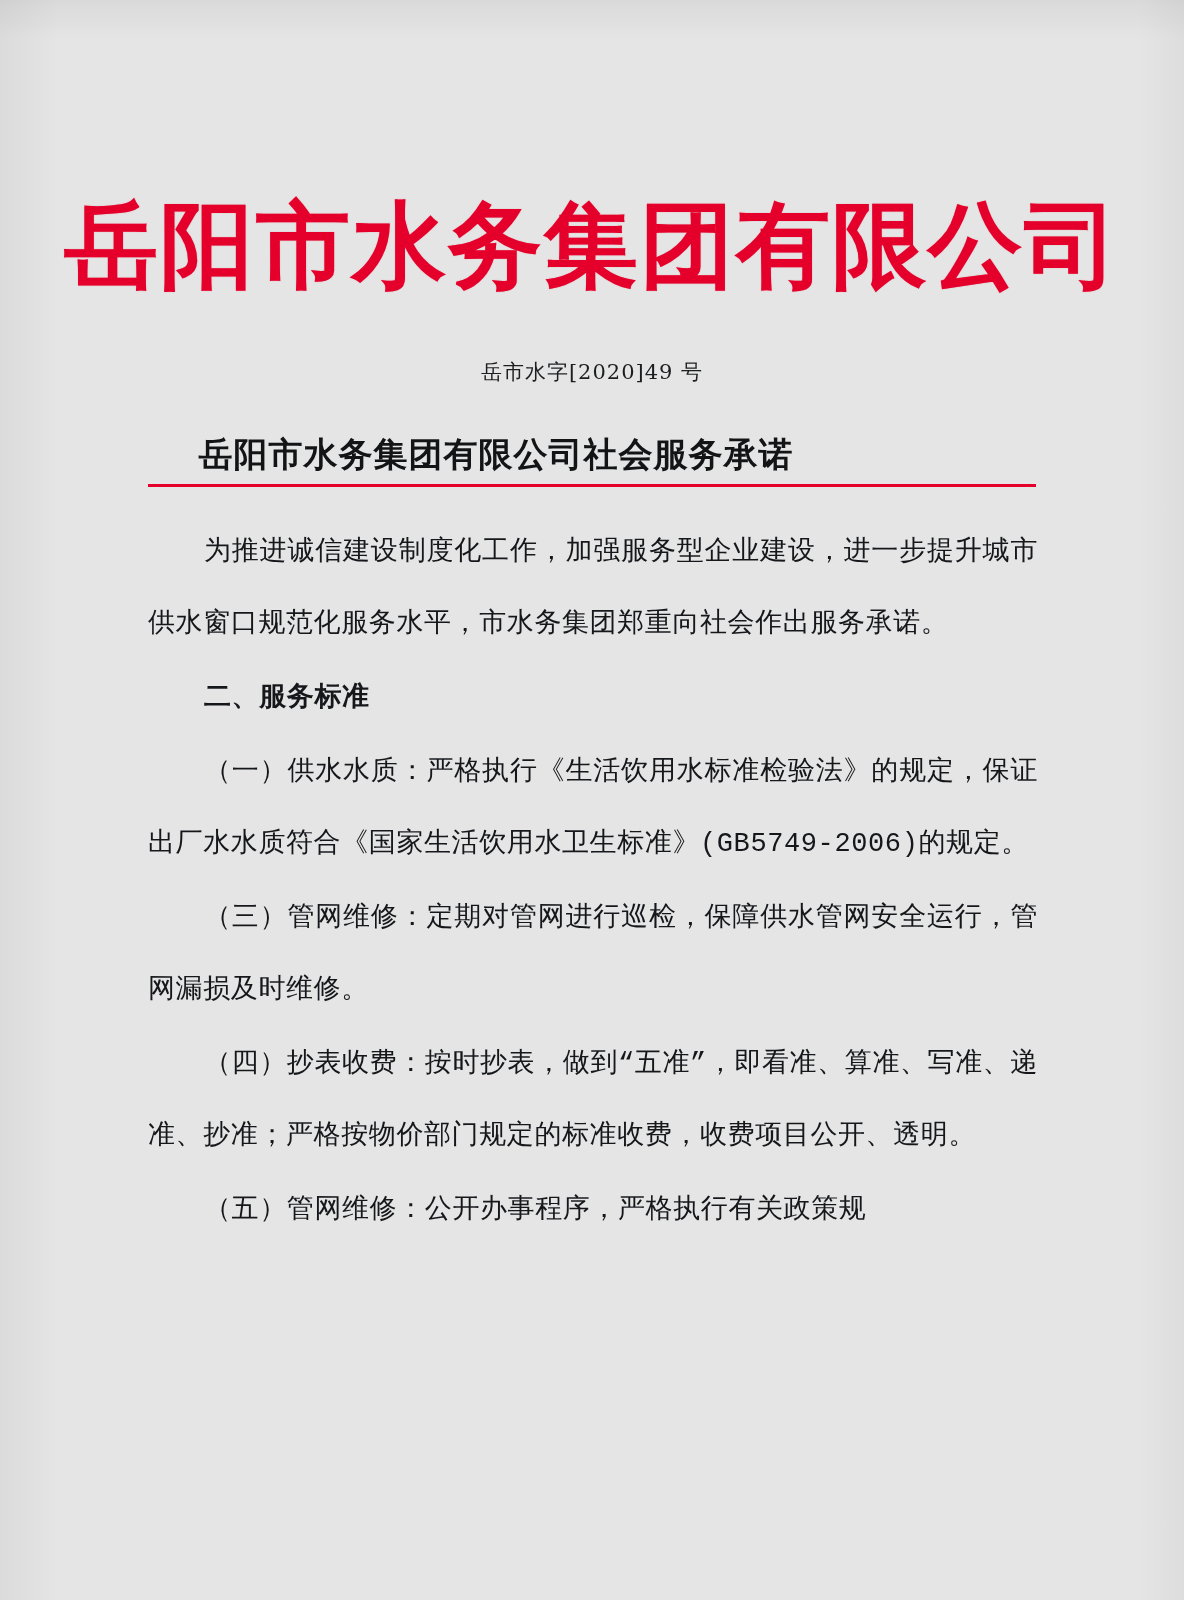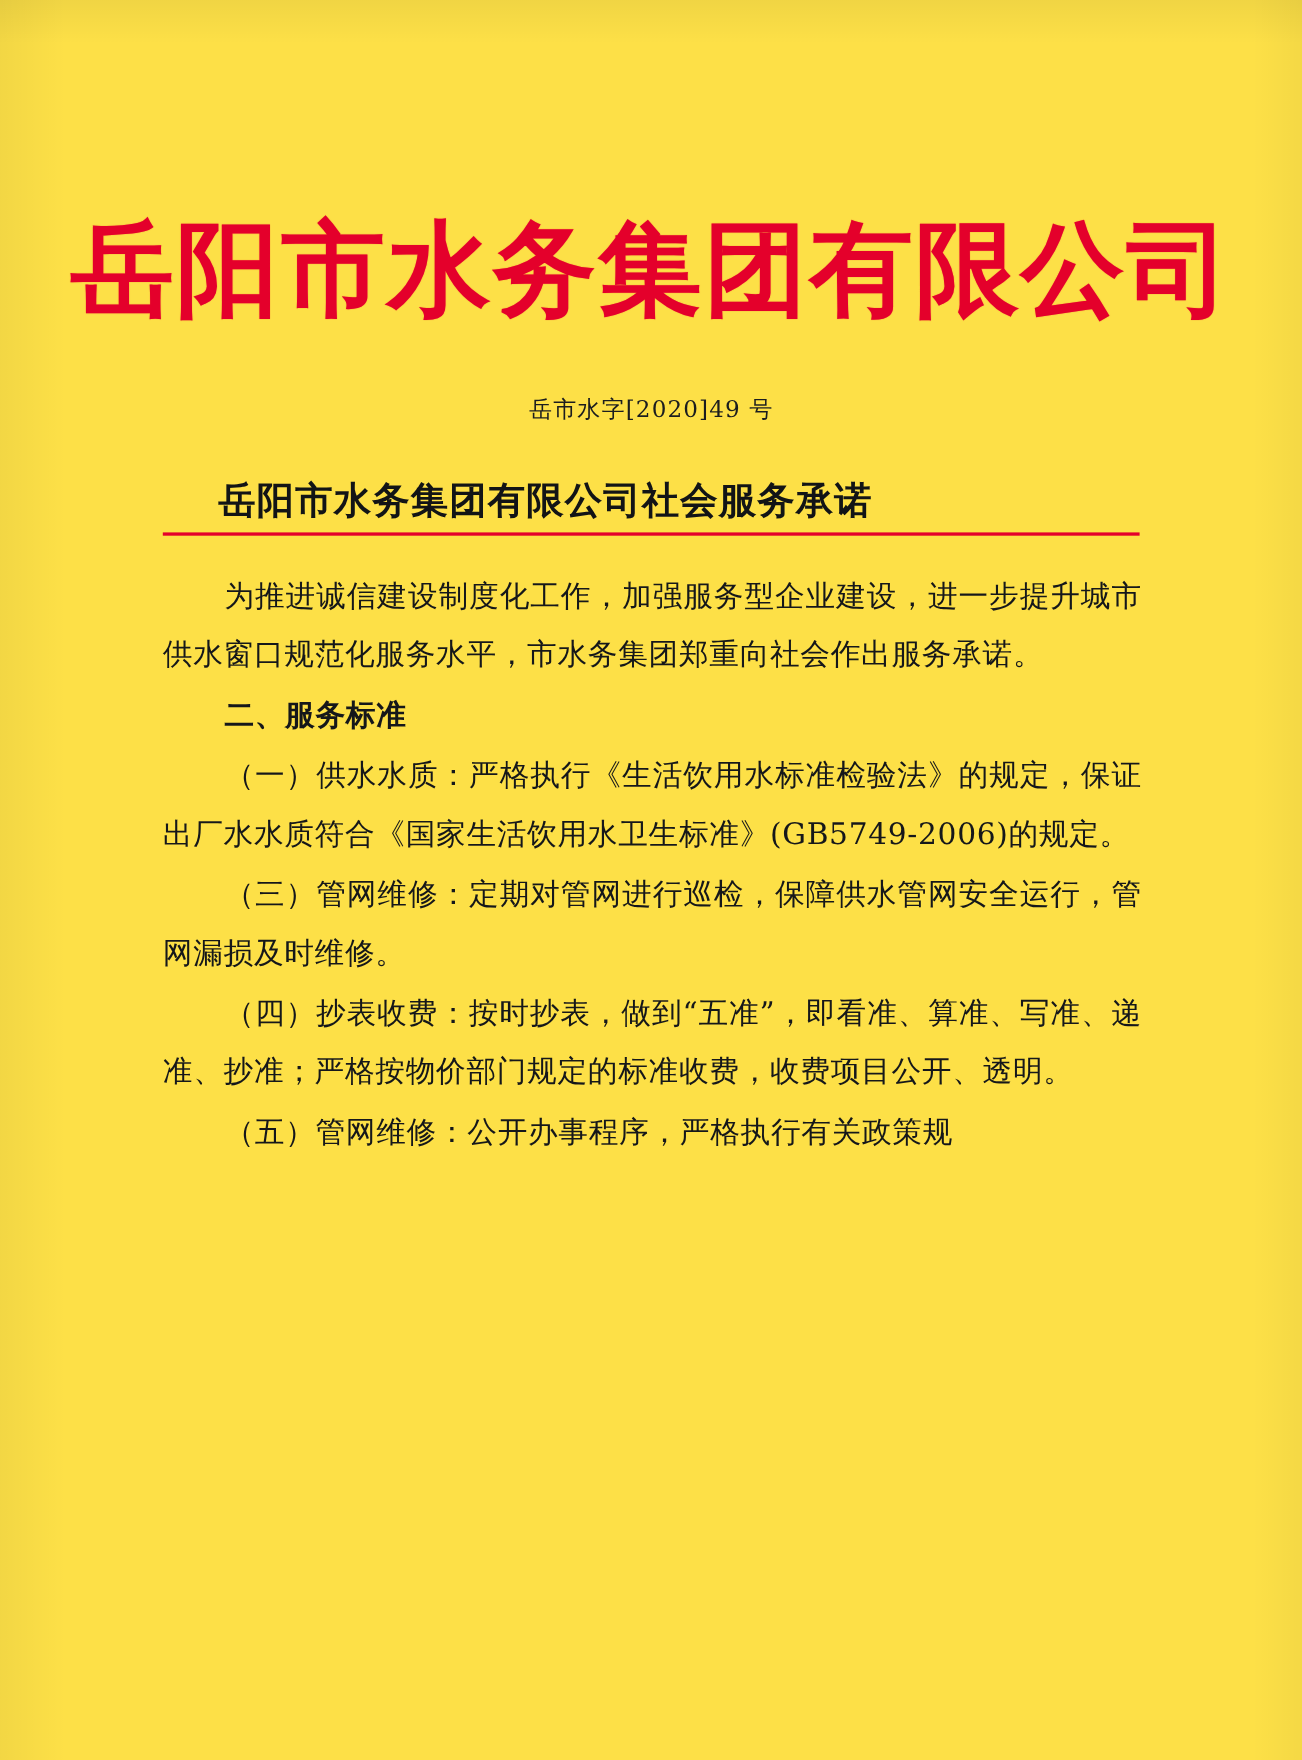--- a/index.html
+++ b/index.html
@@ -12,21 +12,21 @@
     height: 1600px;
     font-family: "DejaVu Serif", "Liberation Serif", serif;
     color: #16181a;
     position: relative;
     overflow: hidden;
   }
   .page {
     position: relative;
     width: 1184px;
     height: 1600px;
-    background: #fde047;
+    background: #e5e5e5;
   }
   
   .scan-shade-left {
     position: absolute;
     left: 0; top: 0;
     width: 60px; height: 1600px;
     background: linear-gradient(to right, rgba(0,0,0,0.045), rgba(0,0,0,0));
     pointer-events: none;
   }
   .scan-shade-right {
@@ -93,26 +93,27 @@
   }
 
   .body-text {
     position: absolute;
     top: 516px;
     left: 148px;
     width: 890px;
   }
   .para {
     font-size: 27px;
-    line-height: 53px;
+    line-height: 72px;
     text-align: justify;
     text-justify: inter-ideograph;
     margin: 0 0 2px 0;
     letter-spacing: 0.6px;
     color: #15171a;
+    font-family: Liberation Mono, monospace;
   }
   .indent {
     text-indent: 56px;
   }
   .bold-lead {
     font-weight: 700;
   }
 </style>
 </head>
 <body>

